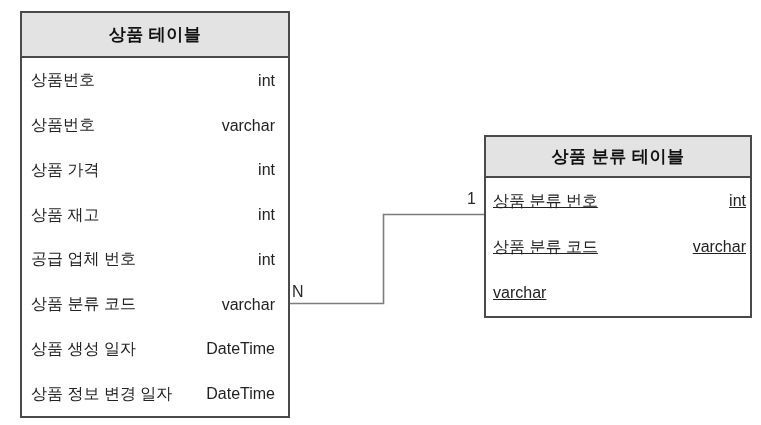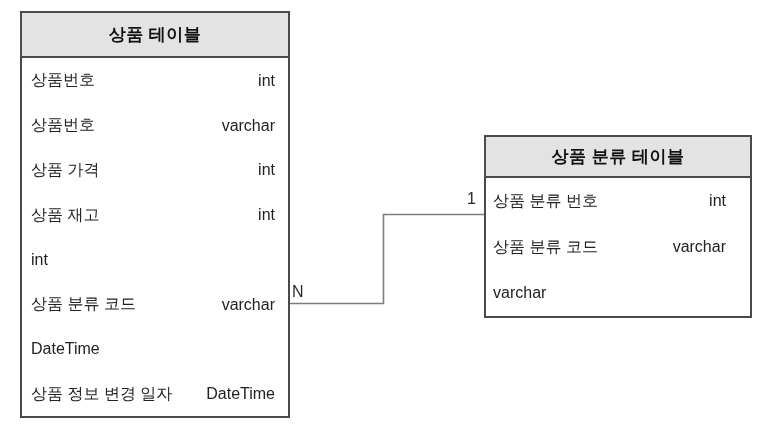--- a/index.html
+++ b/index.html
@@ -57,21 +57,21 @@
   }
   .trow {
     flex: 1 1 0;
     display: flex;
     align-items: center;
     justify-content: space-between;
     padding: 1px 13px 0 9px;
     font-size: 16px;
     white-space: nowrap;
   }
-  .db-table.right .trow { padding: 0 24px 0 7px; }
+  .db-table.right .trow { padding: 0 4px 0 7px; text-decoration: underline; }
   .col-name { text-align: left;  color: var(--text); }
   .col-type { text-align: right; color: var(--text); }
   .cardinality {
     position: absolute;
     font-size: 16px;
     color: #2a2a2a;
     line-height: 1;
   }
   .cardinality.n-label { left: 292px; top: 284px; }
   .cardinality.one-label { left: 467px; top: 191px; }
@@ -101,27 +101,29 @@
       </div>
       <div class="trow">
         <span class="col-name">상품 가격</span>
         <span class="col-type">int</span>
       </div>
       <div class="trow">
         <span class="col-name">상품 재고</span>
         <span class="col-type">int</span>
       </div>
       <div class="trow">
+        <span class="col-name">공급 업체 번호</span>
         <span class="col-type">int</span>
       </div>
       <div class="trow">
         <span class="col-name">상품 분류 코드</span>
         <span class="col-type">varchar</span>
       </div>
       <div class="trow">
+        <span class="col-name">상품 생성 일자</span>
         <span class="col-type">DateTime</span>
       </div>
       <div class="trow">
         <span class="col-name">상품 정보 변경 일자</span>
         <span class="col-type">DateTime</span>
       </div>
     </div>
   </div>
 
   <div class="db-table right">

